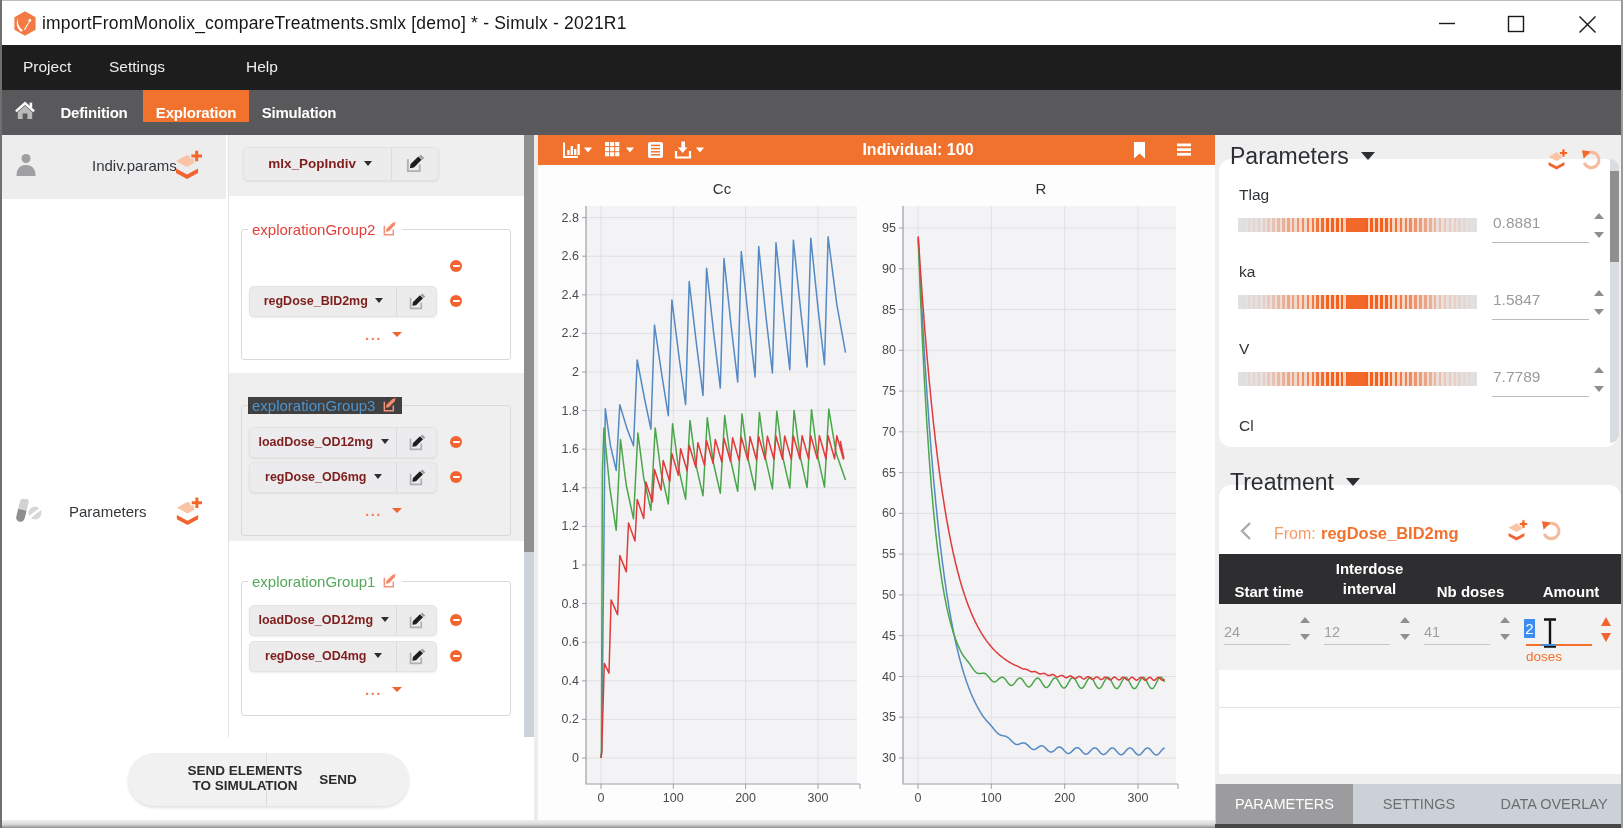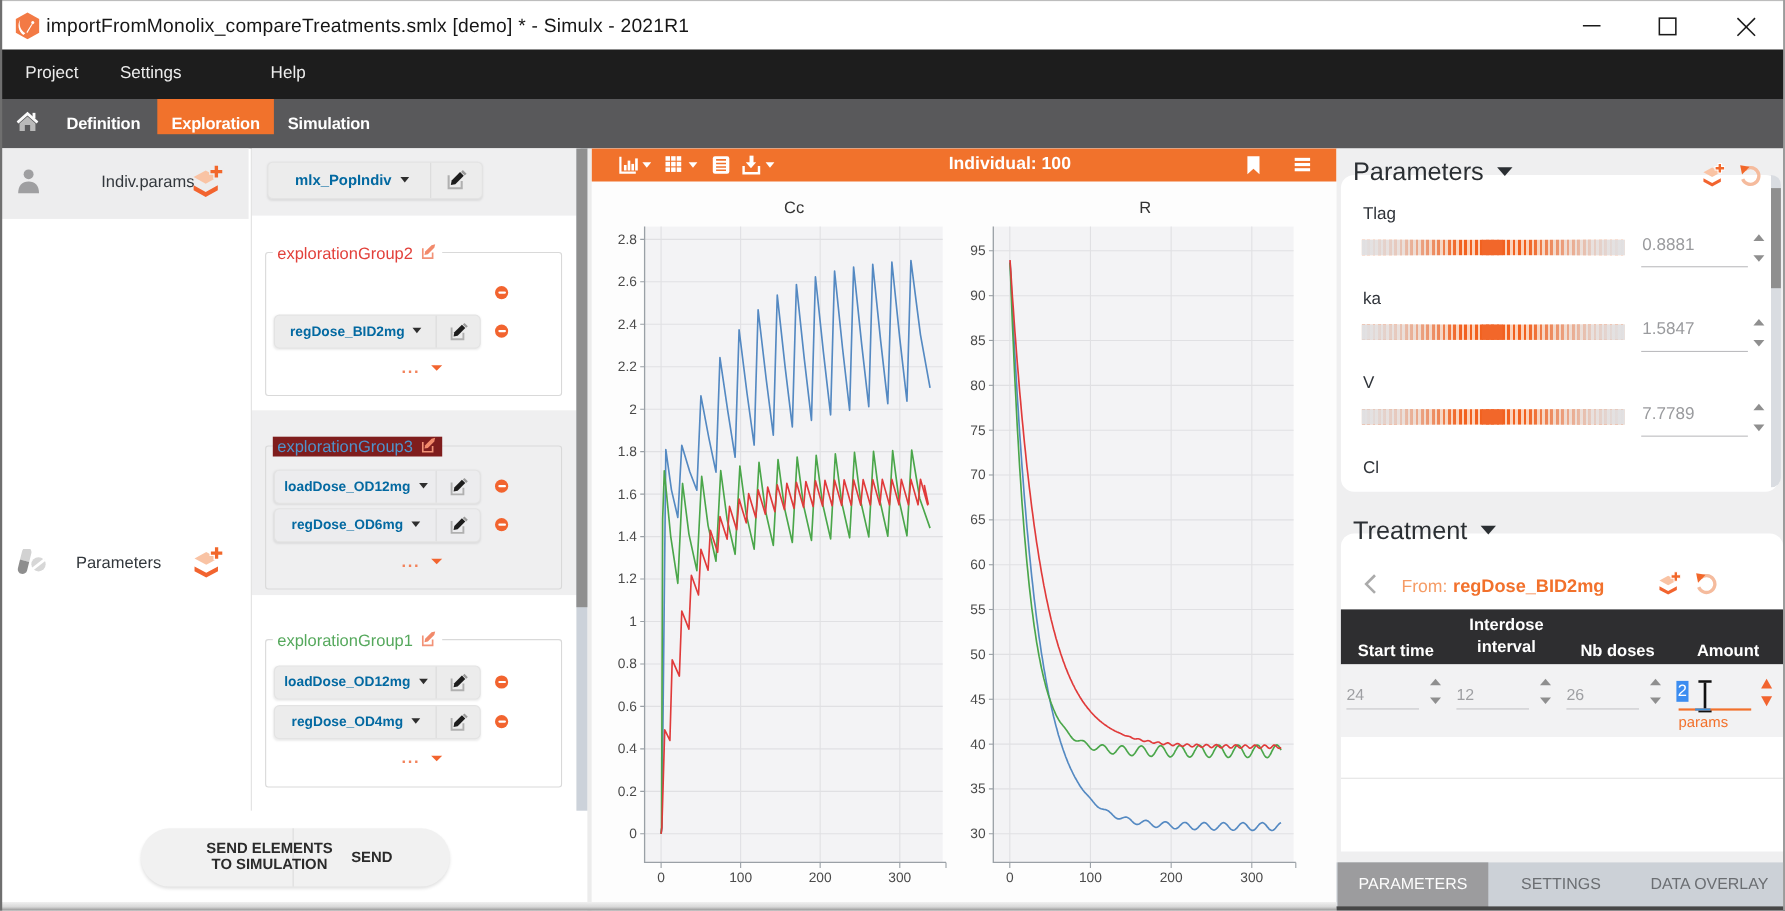--- a/index.html
+++ b/index.html
@@ -18,21 +18,21 @@
   
   #col1 { left:0; top:135px; width:228px; height:693px; background:#fff; }
   #col1 .row1 { position:absolute; left:0; top:0; width:226px; height:64px; background:#ededee; }
   .sideLabel { position:absolute; font-size:15px; color:#32373c; }
   
   #col2 { left:229px; top:135px; width:298px; height:693px; background:#fff; }
   .greyband { position:absolute; left:0; width:299px; background:#efeff0; }
   .grpbox { position:absolute; left:12px; width:270px; border:1px solid #d9d9d9; border-radius:3px; }
   .grplegend { position:absolute; top:-9px; left:6px; padding:0 4px; font-size:15px; }
   .combo { position:absolute; left:7px; width:188px; height:31px; background:#ececec; border:1px solid #e3e3e3; border-radius:5px; box-shadow:0 1px 2px rgba(0,0,0,0.08); }
-  .combo .lbl { position:absolute; left:0; top:0; width:147px; height:29px; line-height:29px; text-align:center; font-size:12.5px; font-weight:bold; color:#0369a1; }
+  .combo .lbl { position:absolute; left:0; top:0; width:147px; height:29px; line-height:29px; text-align:center; font-size:12.5px; font-weight:bold; color:#7f1d1d; }
   .combo .lbl .caret { display:inline-block; margin-left:4px; vertical-align:2px; width:0; height:0; border-left:4.5px solid transparent; border-right:4.5px solid transparent; border-top:5px solid #2e2e2e; }
   .combo .edit { position:absolute; right:0; top:0; width:40px; height:29px; border-left:1px solid #dcdcdc; }
   .minus { position:absolute; width:12px; height:12px; border-radius:50%; background:#f2642f; }
   .minus::after { content:""; position:absolute; left:2.5px; top:5px; width:7px; height:2.2px; background:#fff; border-radius:1px; }
   .dots { position:absolute; color:#f2825a; font-size:15px; font-weight:bold; letter-spacing:1.5px; }
   .dotscaret { position:absolute; width:0; height:0; border-left:5px solid transparent; border-right:5px solid transparent; border-top:5.5px solid #f2642f; }
   
   #sb1 { left:524px; top:135px; width:10px; height:602px; background:#ccd2da; }
   #coldiv { left:228px; top:135px; width:1px; height:602px; background:#e2e2e2; }
   #gutter { left:534px; top:135px; width:4px; height:693px; background:#ececec; }
@@ -174,21 +174,21 @@
             <path d="M13.1,2.8 l3.2,3.2 -7.3,7.3 -3.9,0.7 0.7,-3.9 Z" fill="#1d1d1d"></path>
           </svg>
         </div>
     </div>
     <div class="minus" style="left:208px; top:65px;"></div>
     <div class="dots" style="left:123px; top:96px;">...</div>
     <div class="dotscaret" style="left:150px; top:102px;"></div>
   </div>
 
   <div class="grpbox" style="top:270px; height:131px;">
-    <div class="grplegend" style="color:#4e93cc; background:#7f1d1d;">explorationGroup3 <span style="display:inline-block;width:2px;"></span><svg width="16" height="16" viewBox="0 0 17 17" style="vertical-align:-2px;">
+    <div class="grplegend" style="color:#4e93cc; background:#404040;">explorationGroup3 <span style="display:inline-block;width:2px;"></span><svg width="16" height="16" viewBox="0 0 17 17" style="vertical-align:-2px;">
           <path d="M2.5,5 V14.5 H12 V9" fill="none" stroke="#f29277" stroke-width="1.6"></path>
           <path d="M11,2 l3.5,-0.9 -0.9,3.5 -6.2,6.2 -3.3,0.7 0.7,-3.3 Z" fill="#f28a6b"></path>
         </svg></div>
     <div class="combo" style="top:21px; background:#ececee;">
       <div class="lbl">loadDose_OD12mg <span class="caret"></span></div>
         <div class="edit">
           <svg width="19" height="19" viewBox="0 0 20 20" style="position:absolute; left:50%; top:50%; transform:translate(-50%,-50%);">
             <path d="M3.2,5.5 V16.8 H14.5 V10.5" fill="none" stroke="#b0b0b0" stroke-width="1.8"></path>
             <path d="M15.5,1.1 l3.2,3.2 -1.55,1.55 -3.2,-3.2 Z" fill="#9a9a9a"></path>
             <path d="M13.1,2.8 l3.2,3.2 -7.3,7.3 -3.9,0.7 0.7,-3.9 Z" fill="#1d1d1d"></path>
@@ -490,32 +490,32 @@
 </div>
 <div id="ttable-row">
 <div class="tval" style="left:5px;">24</div>
 <div class="tunder" style="left:5px;"></div>
 <div class="spin-up" style="left:81px; top:13px;"></div>
 <div class="spin-dn" style="left:81px; top:30px;"></div>
 <div class="tval" style="left:105px;">12</div>
 <div class="tunder" style="left:105px;"></div>
 <div class="spin-up" style="left:181px; top:13px;"></div>
 <div class="spin-dn" style="left:181px; top:30px;"></div>
-<div class="tval" style="left:205px;">26</div>
+<div class="tval" style="left:205px;">41</div>
 <div class="tunder" style="left:205px;"></div>
 <div class="spin-up" style="left:281px; top:13px;"></div>
 <div class="spin-dn" style="left:281px; top:30px;"></div>
 <div class="abs" style="left:305px; top:15px; width:11px; height:19px; line-height:19px; background:#3c8df0; color:#fff; font-size:15px; text-align:center;">2</div>
 <svg class="abs" style="left:322px; top:14px;" width="18" height="30" viewBox="0 0 18 30">
           <line x1="9" y1="2.5" x2="9" y2="27.5" stroke="#111" stroke-width="2.4"></line>
           <path d="M3,1.5 H15 M3,28.5 H15" stroke="#111" stroke-width="2.4" fill="none"></path>
         </svg>
 <div class="abs" style="left:307px; top:40px; width:66px; height:2.4px; background:#f2712c;"></div>
 <div class="abs" style="left:322px; top:40px; width:14px; height:2.4px; background:#3f8fd6;"></div>
-<div class="abs" style="left:307px; top:45px; font-size:13.5px; color:#f2712c;">params</div>
+<div class="abs" style="left:307px; top:45px; font-size:13.5px; color:#f2712c;">doses</div>
 <div class="spin-up" style="left:382px; top:13px; border-left-width:5.5px; border-right-width:5.5px; border-bottom-width:9px; border-bottom-color:#f2642f;"></div>
 <div class="spin-dn" style="left:382px; top:29px; border-left-width:5.5px; border-right-width:5.5px; border-top-width:9px; border-top-color:#f2642f;"></div>
 </div>
 <div class="abs" style="left:0; top:222px; width:402px; height:1px; background:#e3e3e3;"></div>
 </div>
 <div id="btabs">
 <div class="btab active" style="left:1px; width:137px;">PARAMETERS</div>
 <div class="btab" style="left:138px; width:132px;">SETTINGS</div>
 <div class="btab" style="left:270px; width:138px;">DATA OVERLAY</div>
 </div>

